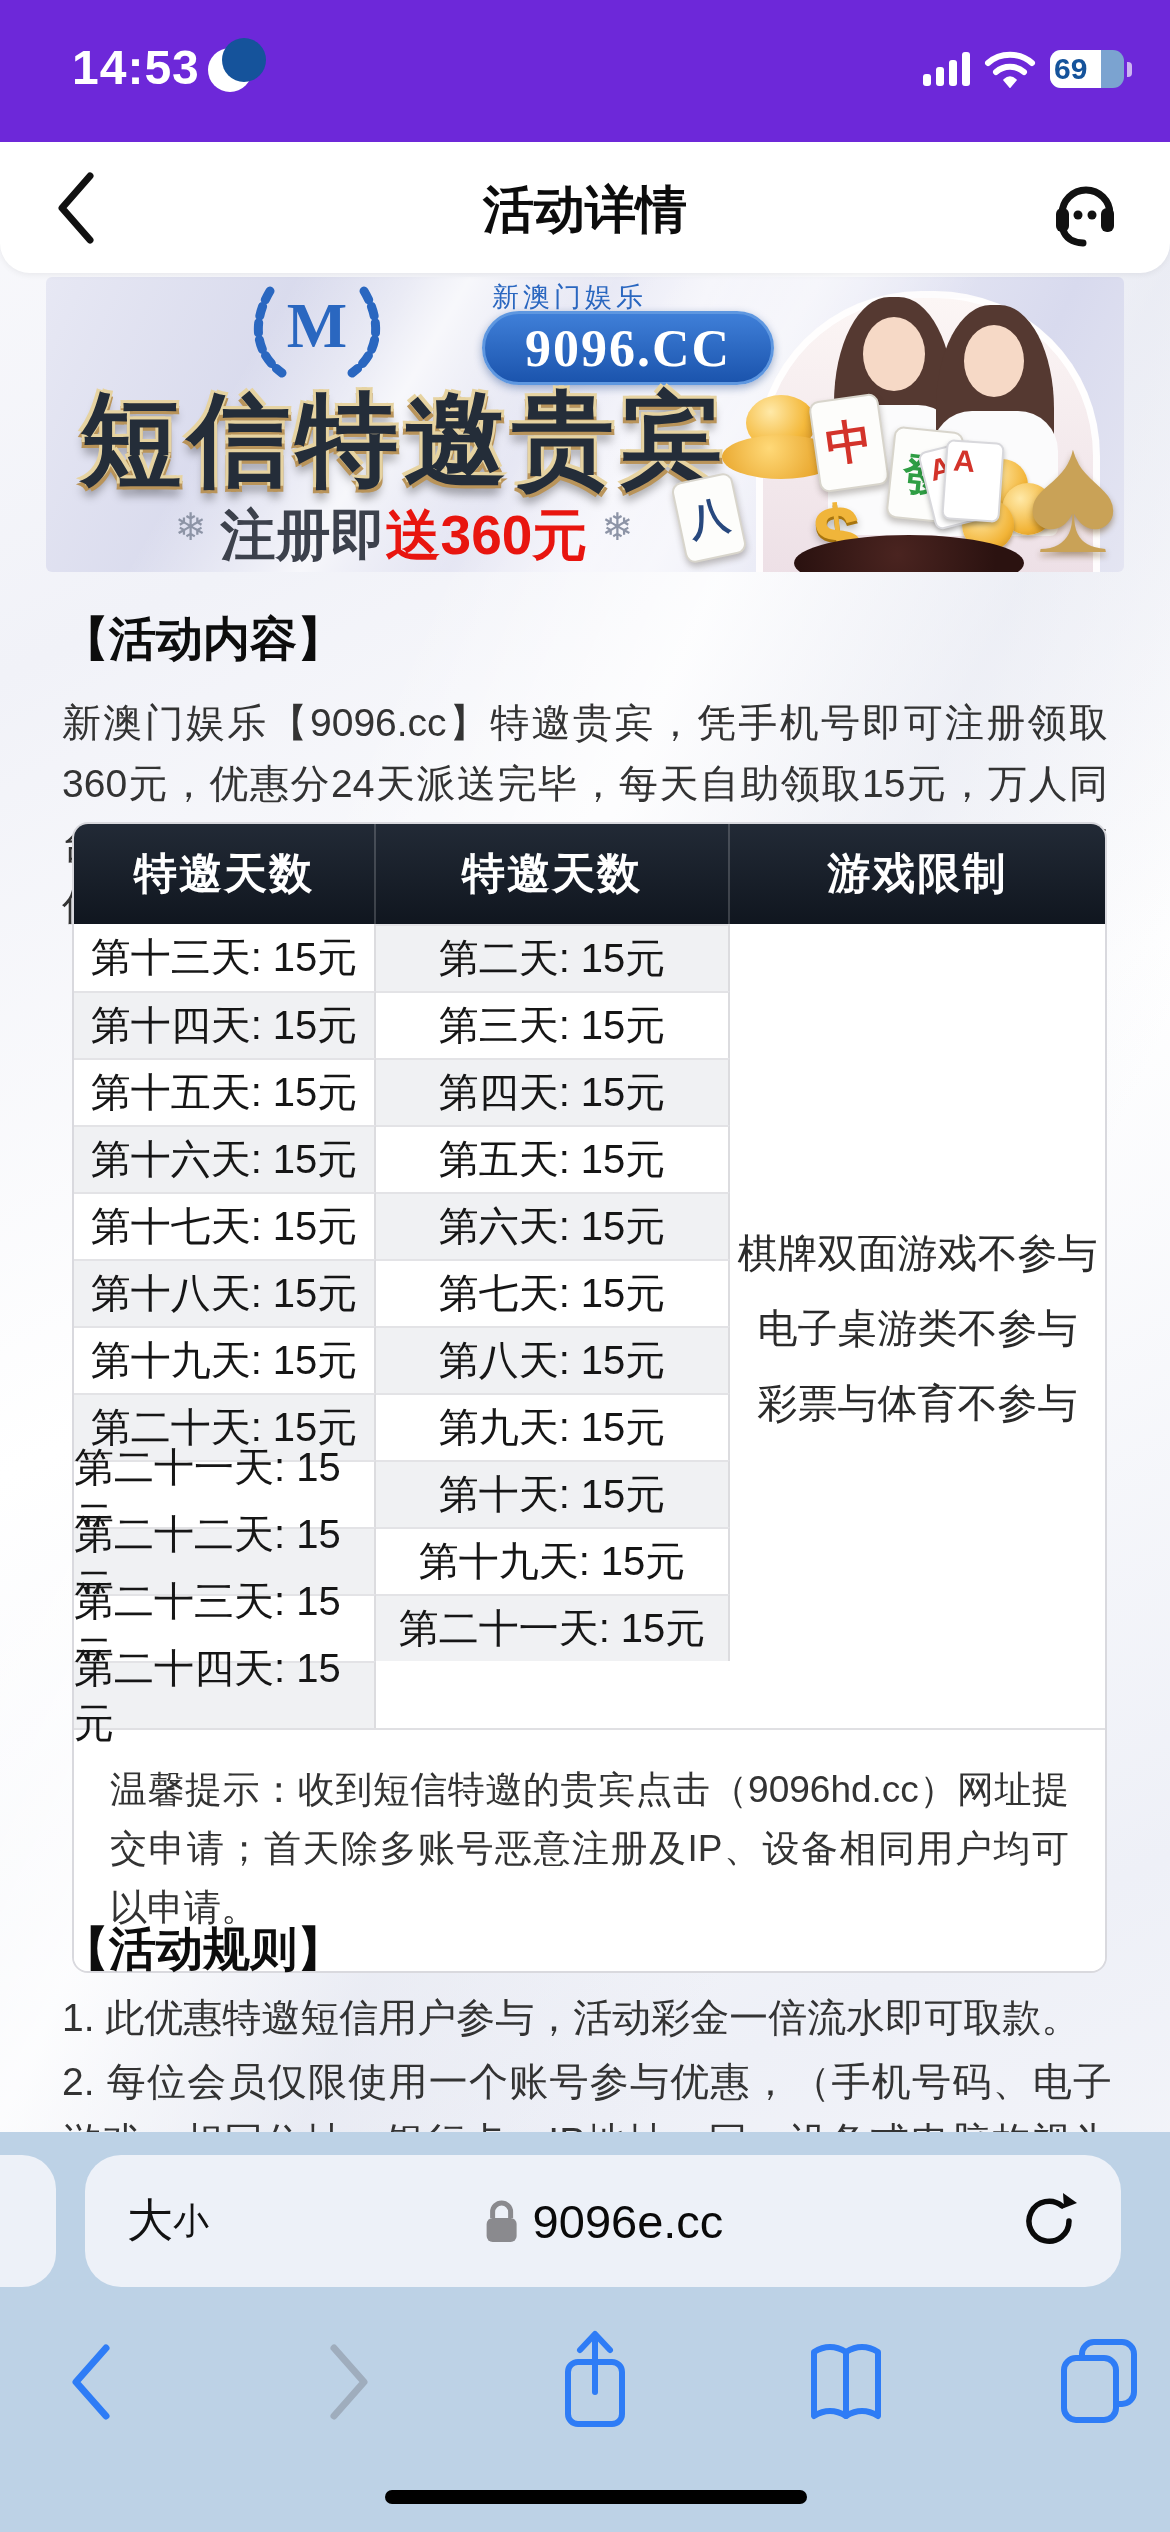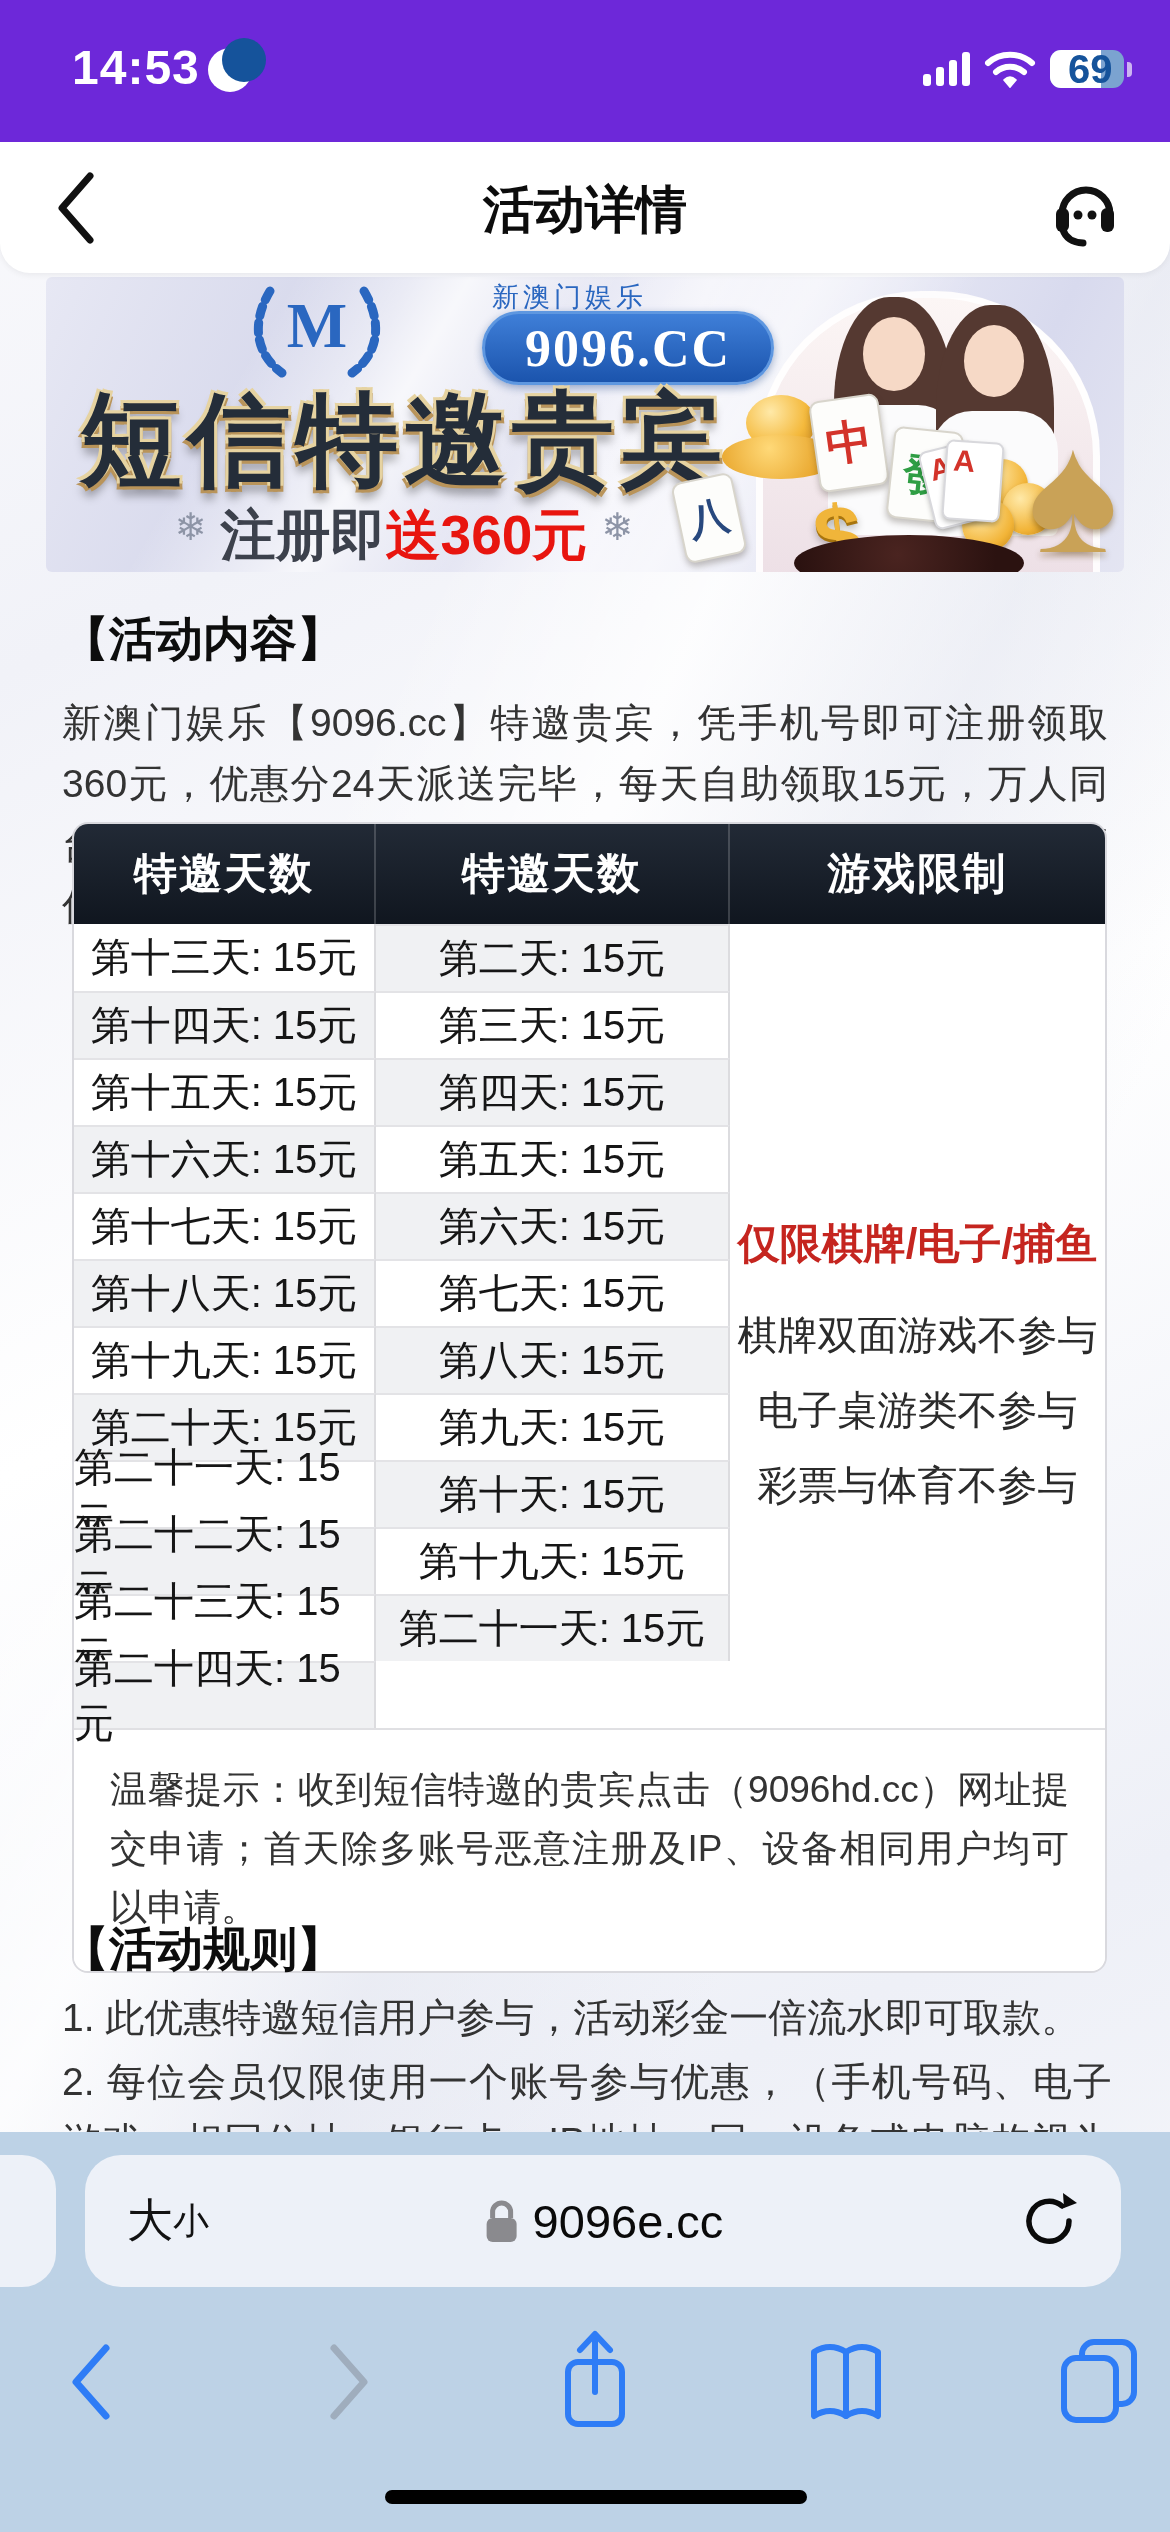--- a/index.html
+++ b/index.html
@@ -20,22 +20,22 @@
   .sb-moon{position:absolute;left:208px;top:48px;width:44px;height:44px;}
   .sb-moon .full{position:absolute;inset:0;background:#fff;border-radius:50%;}
   .sb-moon .bite{position:absolute;left:14px;top:-10px;width:44px;height:44px;background:#15539b;border-radius:50%;}
   .sb-right{position:absolute;right:38px;top:50px;display:flex;align-items:center;gap:14px;}
   .sb-bars{display:flex;align-items:flex-end;gap:5px;height:34px;}
   .sb-bars i{display:block;width:8px;background:#fff;border-radius:3px;}
   .sb-bars i:nth-child(1){height:12px}.sb-bars i:nth-child(2){height:19px}
   .sb-bars i:nth-child(3){height:26px}.sb-bars i:nth-child(4){height:34px}
   .battery{position:relative;width:74px;height:38px;border-radius:11px;overflow:hidden;background:#7ba3d0;}
   .battery .fill{position:absolute;left:0;top:0;bottom:0;width:69%;background:#ffffff;}
-  .battery .pct{position:absolute;inset:0;display:flex;align-items:center;justify-content:flex-start;padding-left:18px;
-    font-size:40px;font-weight:700;color:#15539b;}
+  .battery .pct{position:absolute;inset:0;display:flex;align-items:center;justify-content:flex-start;padding-left:4px;
+    font-size:30px;font-weight:700;color:#15539b;}
   .battery-nub{width:5px;height:15px;background:rgba(255,255,255,.65);border-radius:0 4px 4px 0;margin-left:-11px;}
   
   .navbar{position:absolute;top:142px;left:0;width:100%;height:131px;background:#ffffff;
     border-radius:0 0 30px 30px;z-index:20;box-shadow:0 2px 6px rgba(0,0,0,.06);}
   .nav-back{position:absolute;left:46px;top:28px;width:60px;height:76px;cursor:pointer;}
   .nav-title{position:absolute;left:0;right:0;top:34px;text-align:center;font-size:51px;font-weight:700;color:#0c0c0c;}
   .nav-service{position:absolute;right:48px;top:26px;width:74px;height:80px;cursor:pointer;}
   
   .banner{position:absolute;left:46px;top:277px;width:1078px;height:295px;overflow:hidden;border-radius:6px;
     background:linear-gradient(115deg,#e7e8f4 0%,#d3d5ea 30%,#f3f3fa 55%,#d8daee 85%,#e4e5f2 100%);z-index:5;}
@@ -181,21 +181,20 @@
 <div class="body-text" style="top:692px">新澳门娱乐【9096.cc】特邀贵宾，凭手机号即可注册领取360元，优惠分24天派送完毕，每天自助领取15元，万人同台竞技，给您不一样的娱乐体验。洗码反水实时领取，超高优惠福利等你来拿！</div>
 
 <div class="tcard">
   <div class="thead">
     <div class="th">特邀天数</div>
     <div class="th">特邀天数</div>
     <div class="th">游戏限制</div>
   </div>
   <div class="tbody">
     <div class="restrict">
-      <div class="hl">仅限棋牌/电子/捕鱼</div>
       <div class="ln">棋牌双面游戏不参与</div>
       <div class="ln">电子桌游类不参与</div>
       <div class="ln">彩票与体育不参与</div>
     </div>
 
       <div class="td c2">第十三天: 15元</div>
       <div class="td c1 alt bt">第二天: 15元</div>
       <div class="td c2 alt bt">第十四天: 15元</div>
       <div class="td c1 bt">第三天: 15元</div>
       <div class="td c2 bt">第十五天: 15元</div>

